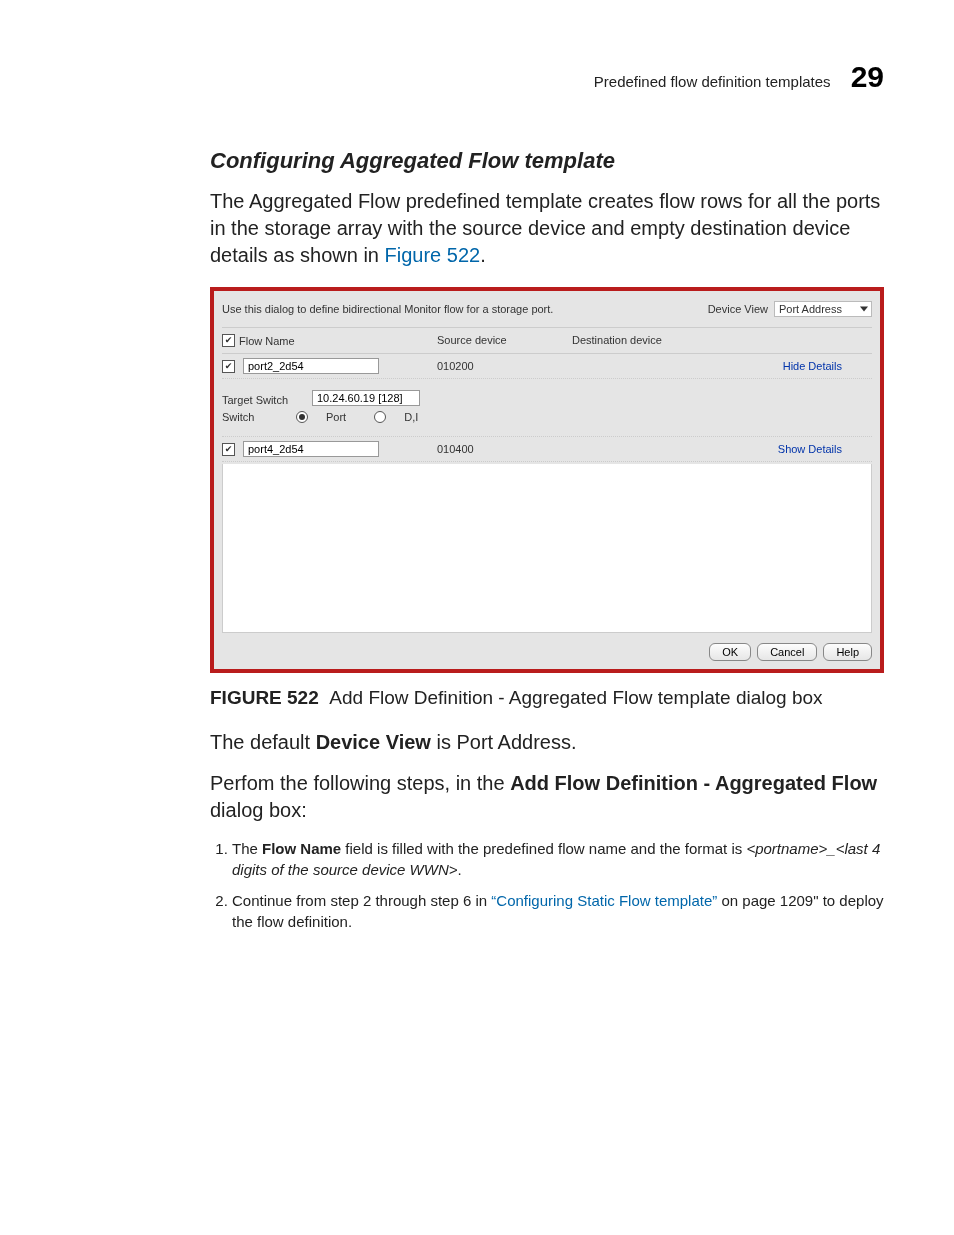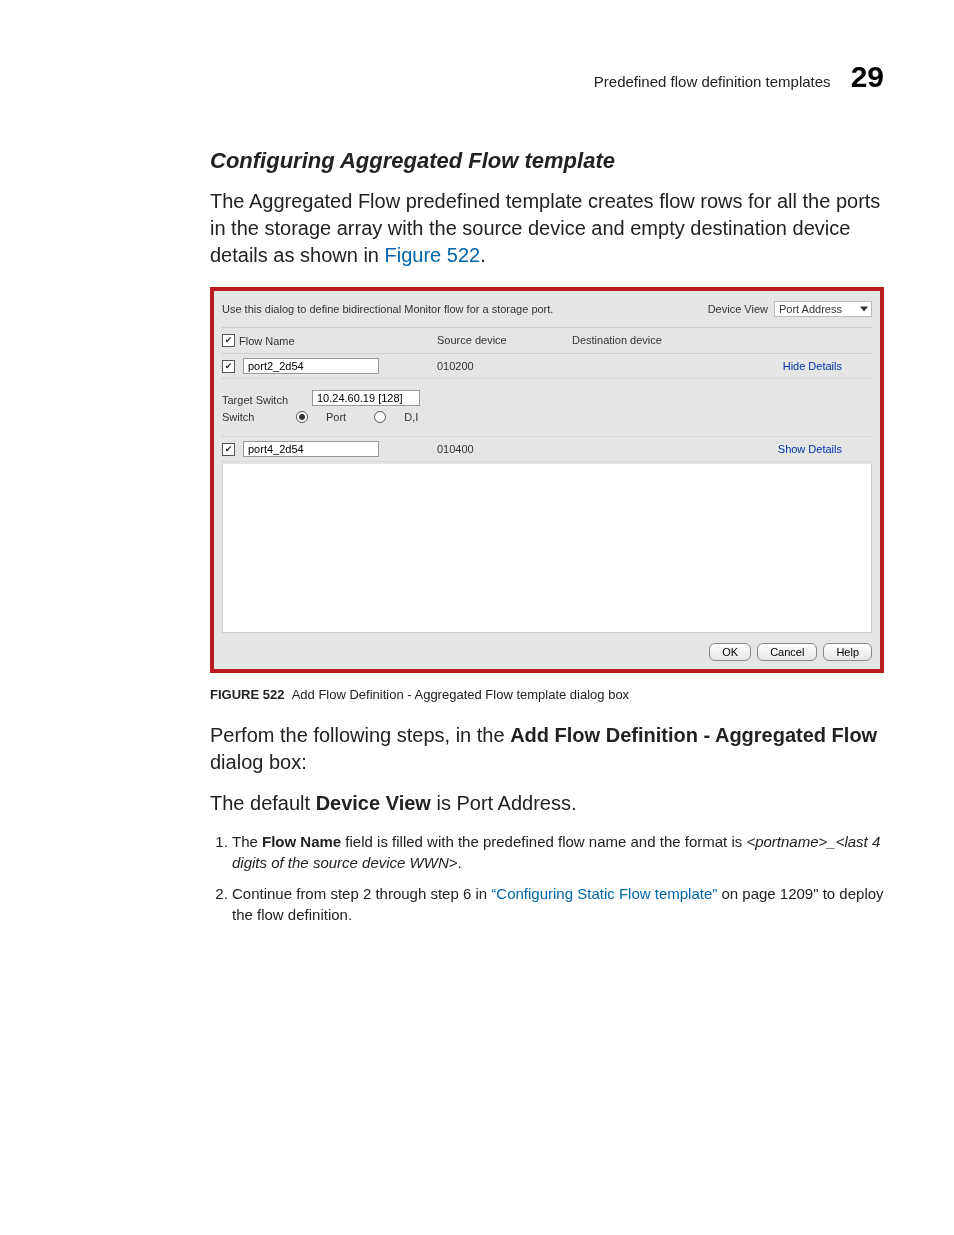--- a/index.html
+++ b/index.html
@@ -173,21 +173,21 @@
     margin-top:10px;
   }
   .btn {
     border:1px solid #888;
     background: linear-gradient(#fdfdfd,#e6e6e6);
     font-size:11px;
     padding: 2px 12px;
     border-radius:6px;
   }
   .figure-caption {
-    font-size: 13px;
+    font-size: 19px;
     margin: 14px 0 20px 0;
   }
   .figure-caption b { font-weight:700; }
   ol.steps {
     font-size: 15px;
     line-height: 1.4;
     padding-left: 22px;
     margin: 4px 0;
   }
   ol.steps li { margin-bottom: 10px; }
@@ -271,25 +271,25 @@
         <button class="btn">Cancel</button>
         <button class="btn">Help</button>
       </div>
     </div>
 
     <p class="figure-caption">
       <b>FIGURE 522</b>&nbsp;&nbsp;<span>Add Flow Definition - Aggregated Flow template dialog box</span>
     </p>
 
     <p class="body-text">
+      <span>The default </span><b>Device View</b><span> is Port Address.</span>
+    </p>
+
+    <p class="body-text">
       <span>Perfom the following steps, in the </span><b>Add Flow Definition - Aggregated Flow</b><span> dialog box:</span>
-    </p>
-
-    <p class="body-text">
-      <span>The default </span><b>Device View</b><span> is Port Address.</span>
     </p>
 
     <ol class="steps">
       <li>
         <span>The </span><b>Flow Name</b><span> field is filled with the predefined flow name and the format is </span><em>&lt;portname&gt;_&lt;last 4 digits of the source device WWN&gt;</em><span>.</span>
       </li>
       <li>
         <span>Continue from step 2 through step 6 in </span><span class="link">“Configuring Static Flow template”</span><span> on page 1209" to deploy the flow definition.</span>
       </li>
     </ol>

